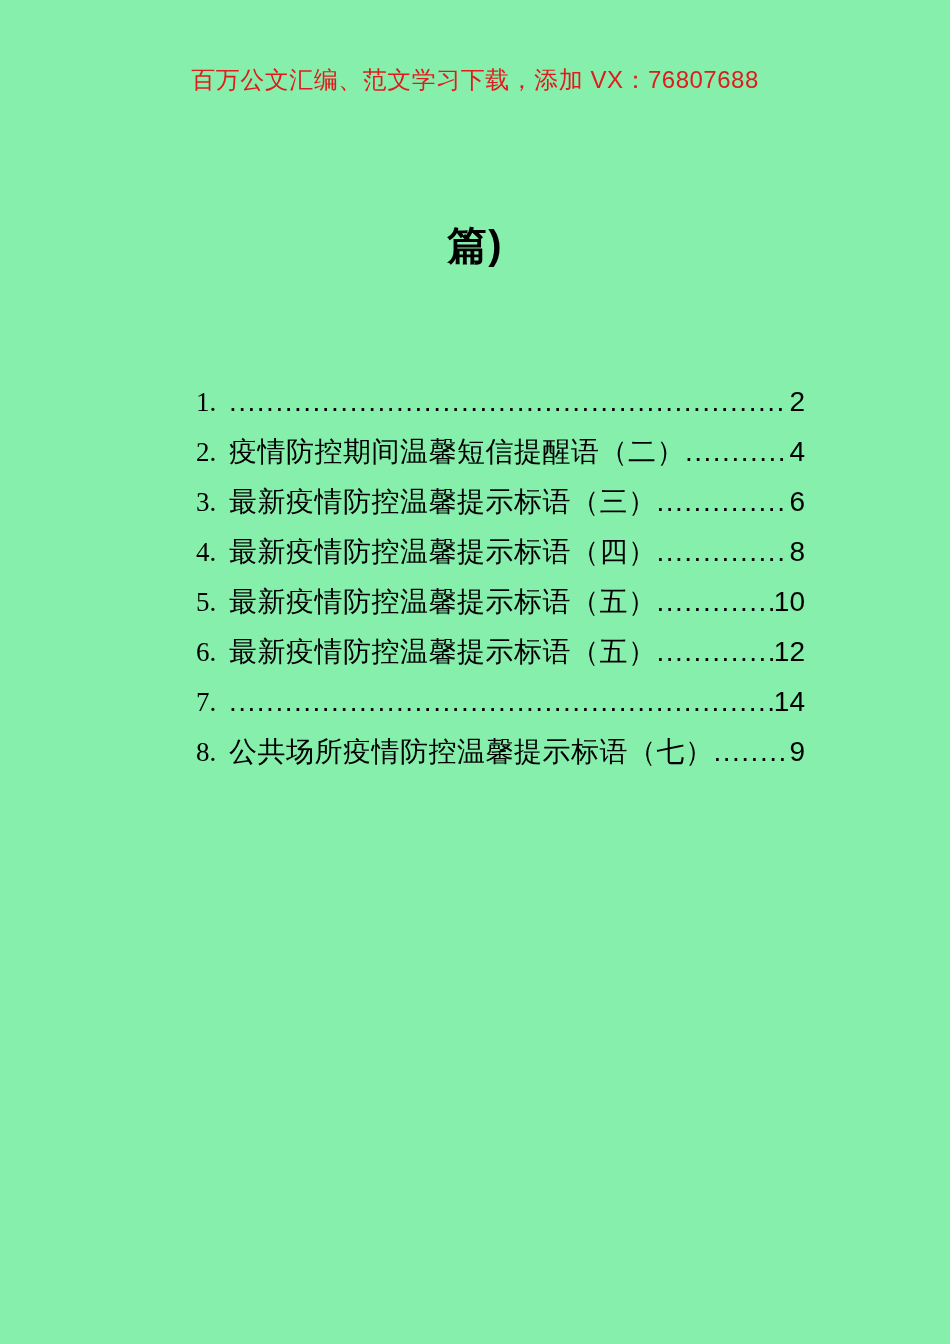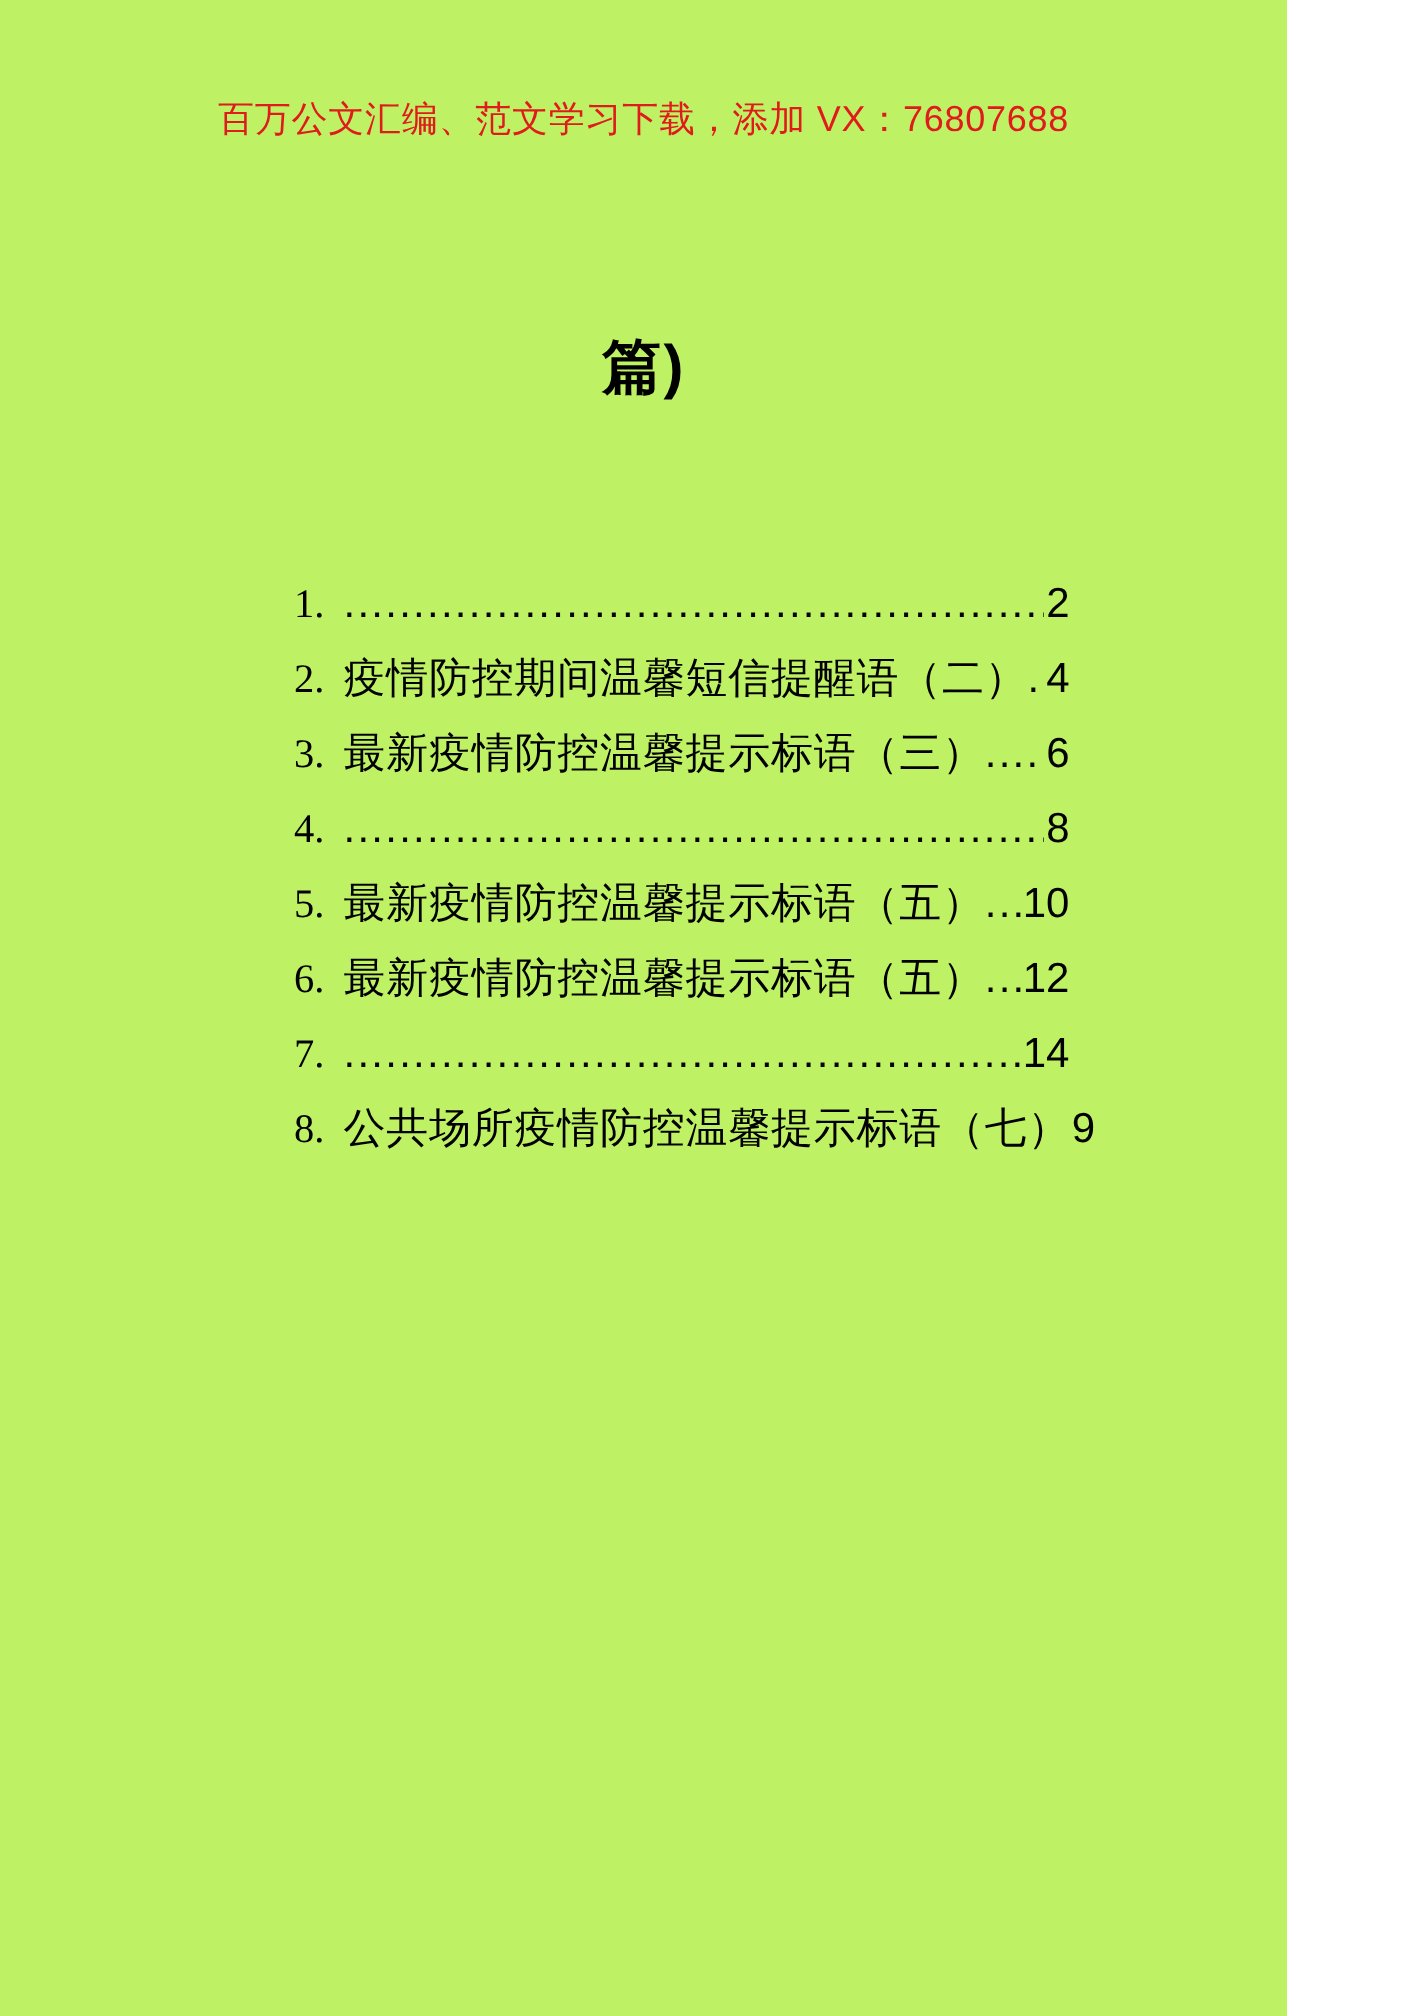--- a/index.html
+++ b/index.html
@@ -2,23 +2,23 @@
 <html lang="zh"><head>
 <meta charset="utf-8">
 <style>
   html, body {
     margin: 0;
     padding: 0;
     background: #ffffff;
   }
   .page {
     position: relative;
-    width: 858px;
+    width: 950px;
     height: 1344px;
-    background: #bef264;
+    background: #86efac;
     overflow: hidden;
     font-family: "Liberation Sans", "DejaVu Sans", sans-serif;
     color: #000000;
   }
   .notice {
     position: absolute;
     top: 66px;
     left: 0;
     right: 0;
     text-align: center;
@@ -108,20 +108,21 @@
 
     <li class="toc-item">
       <span class="toc-num">3.</span>
       <span class="toc-title">最新疫情防控温馨提示标语（三）</span>
       <span class="toc-dots">....................................................................................................</span>
       <span class="toc-page">6</span>
     </li>
 
     <li class="toc-item">
       <span class="toc-num">4.</span>
+      <span class="toc-title">最新疫情防控温馨提示标语（四）</span>
       <span class="toc-dots">....................................................................................................</span>
       <span class="toc-page">8</span>
     </li>
 
     <li class="toc-item">
       <span class="toc-num">5.</span>
       <span class="toc-title">最新疫情防控温馨提示标语（五）</span>
       <span class="toc-dots">....................................................................................................</span>
       <span class="toc-page">10</span>
     </li>

